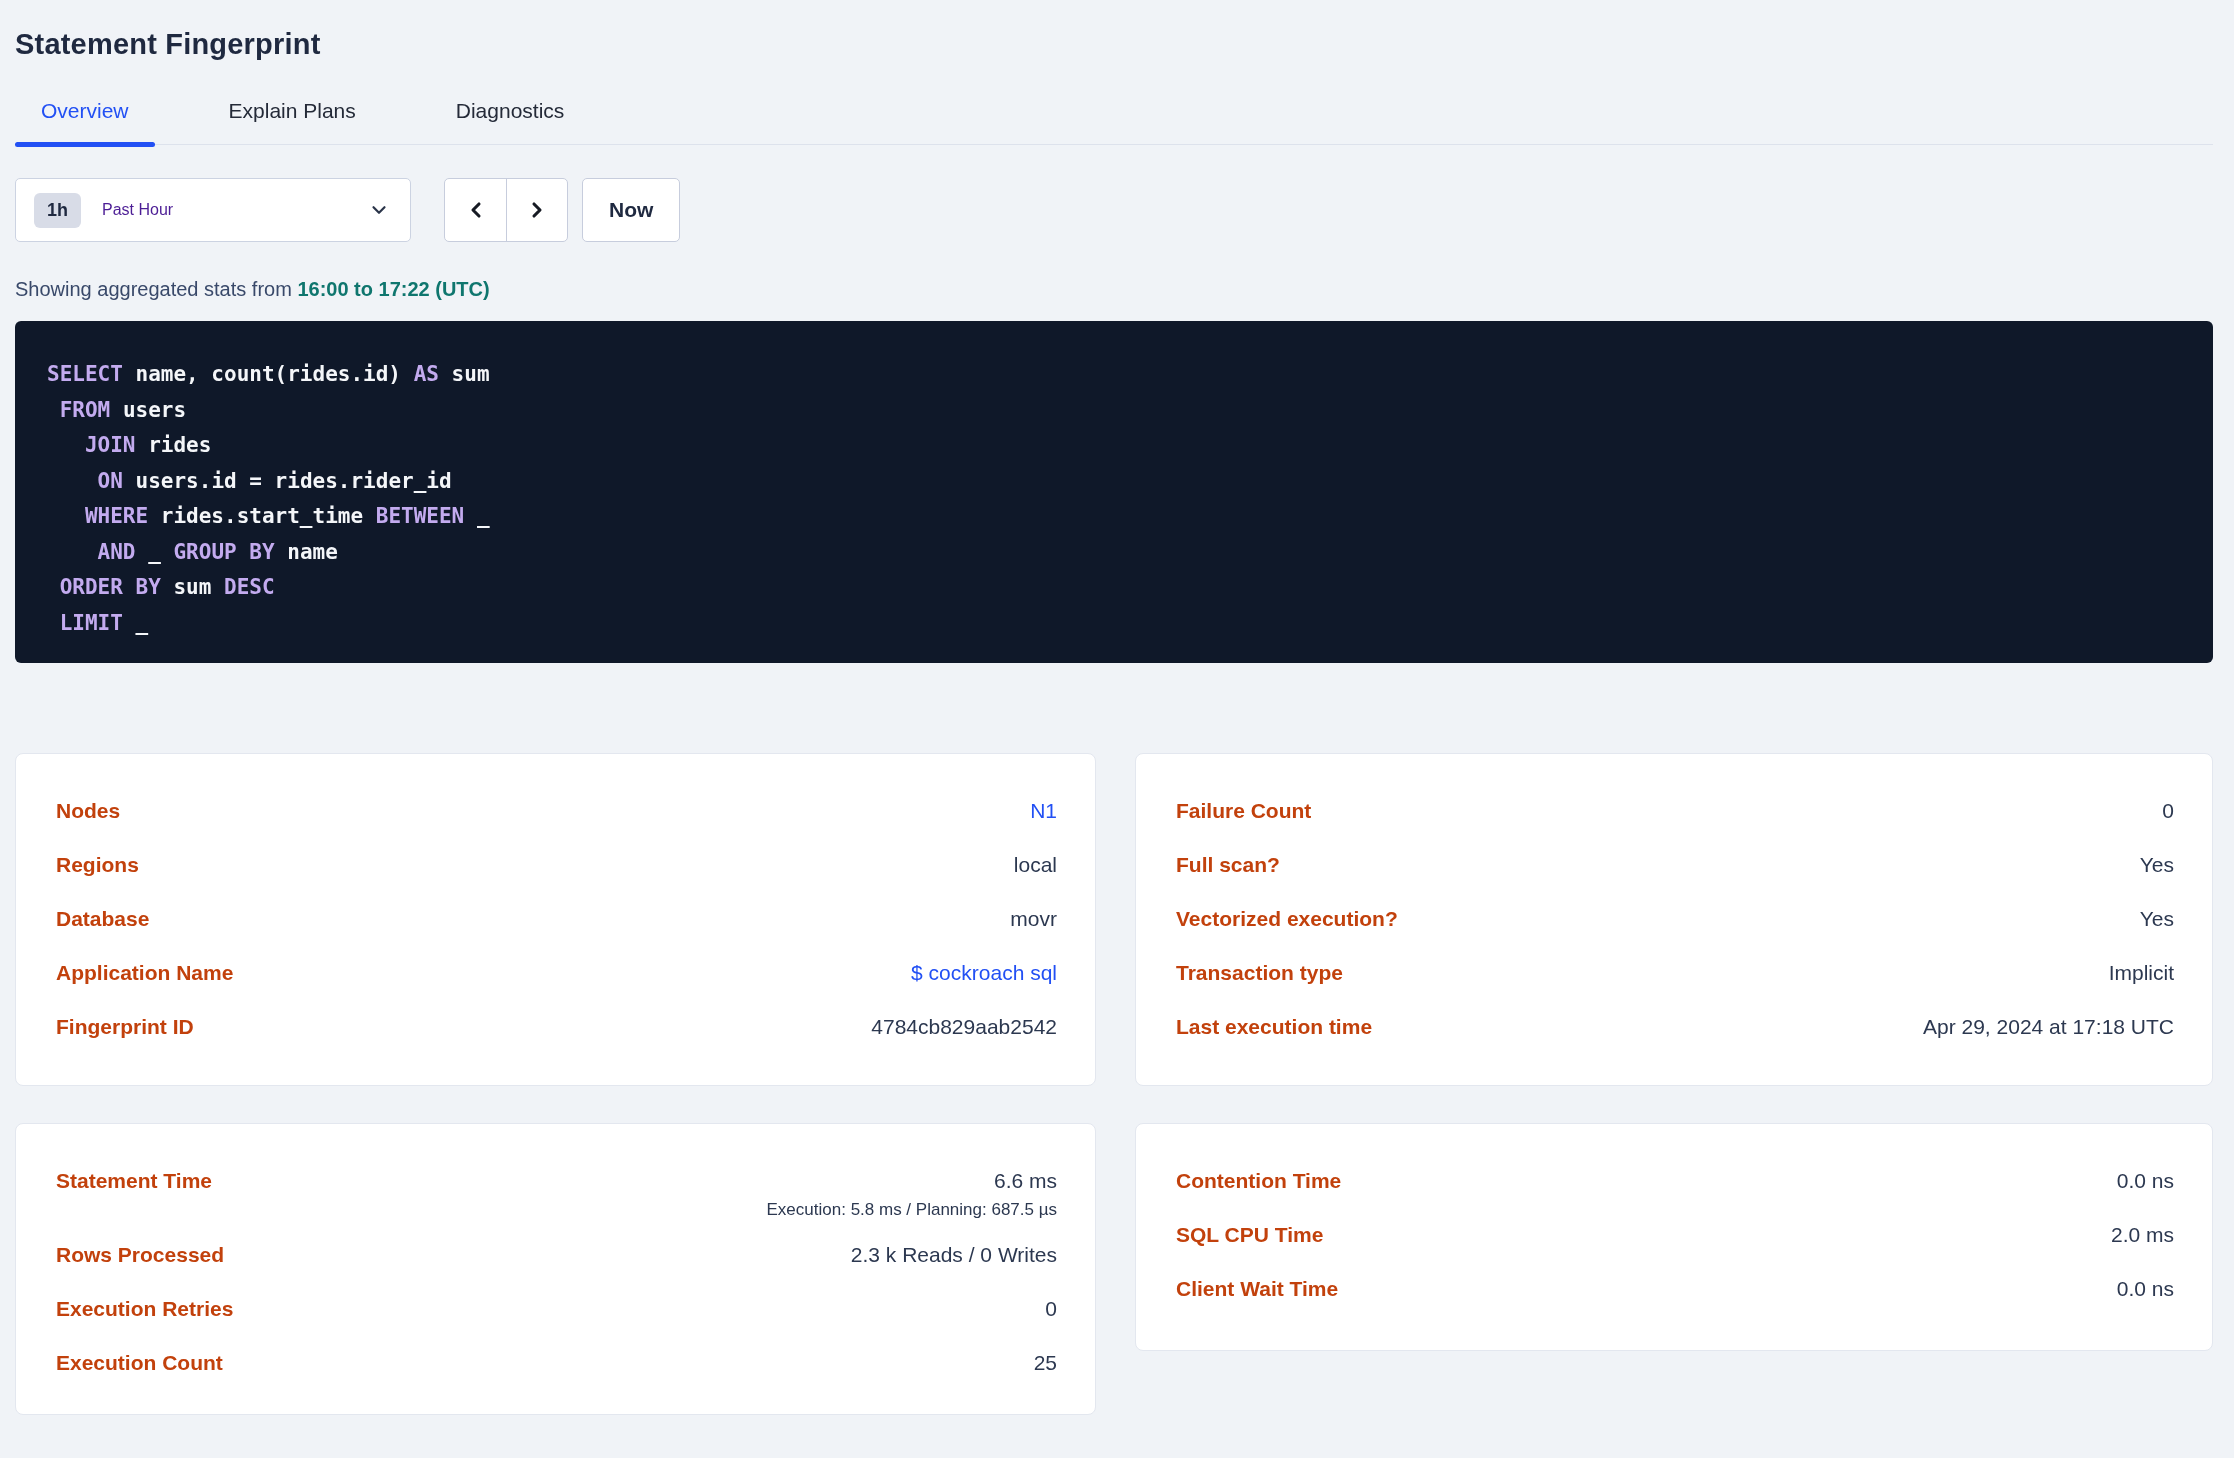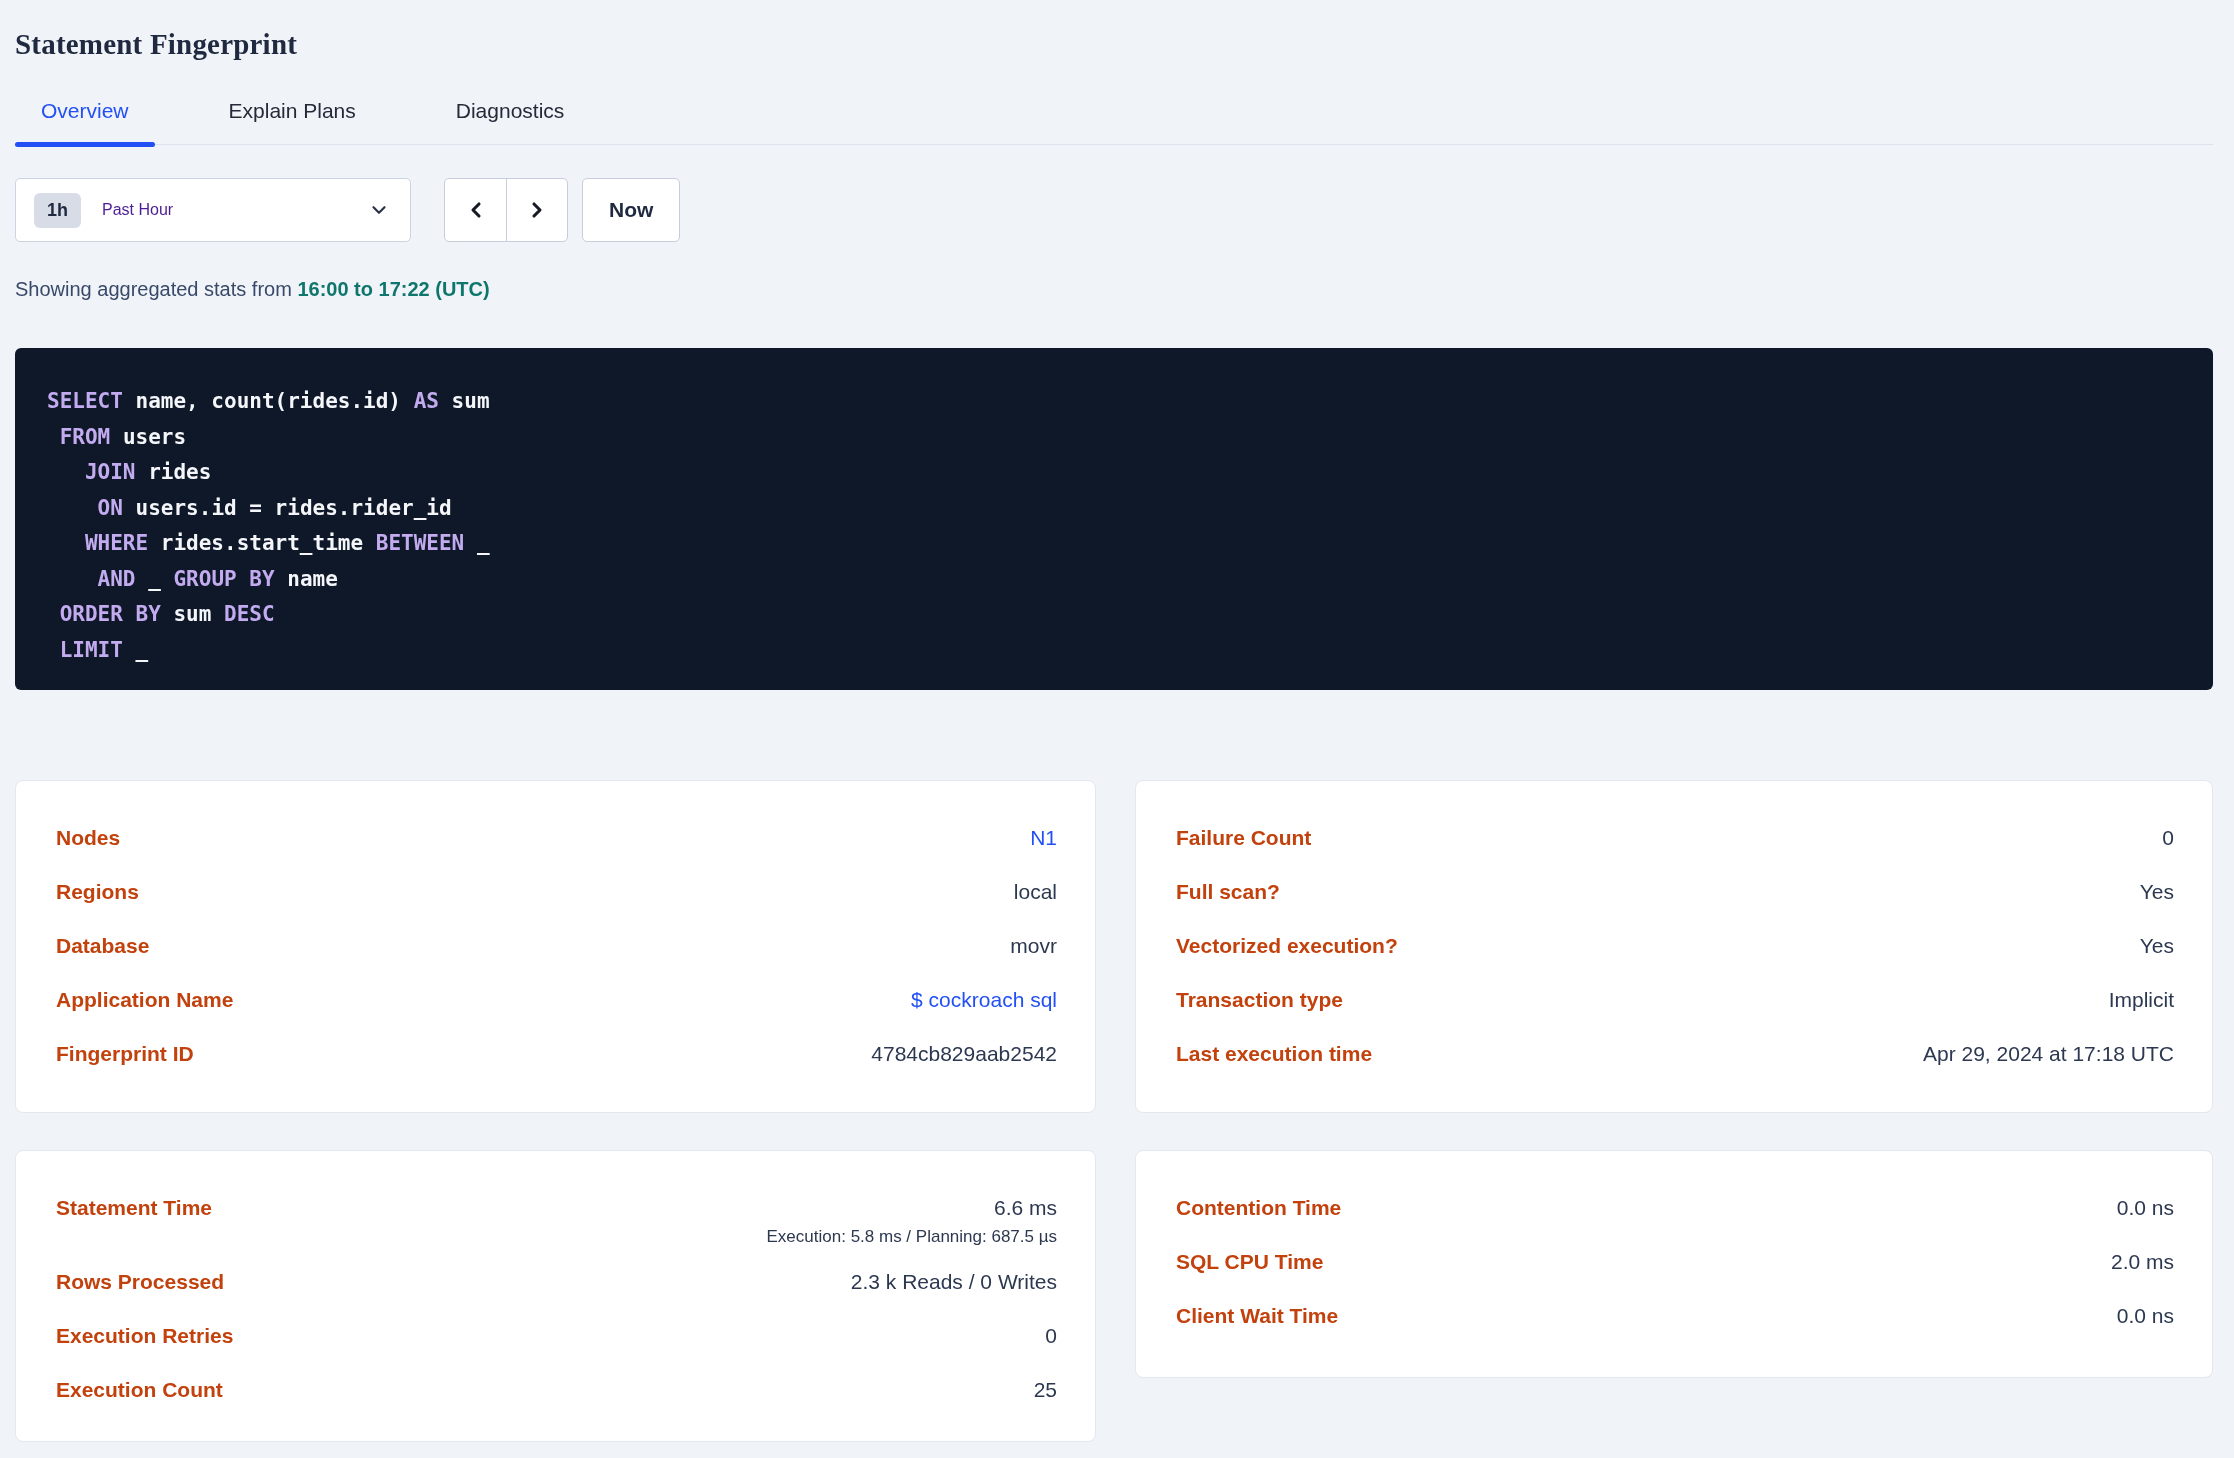--- a/index.html
+++ b/index.html
@@ -6,21 +6,21 @@
   body{
     width:2234px;height:1458px;
     background:#f0f3f7;
     font-family:"Liberation Sans", sans-serif;
     color:#1f2940;
     overflow:hidden;
   }
   .page{box-sizing:border-box;width:2234px;height:1458px;padding:28px 21px 0 15px;}
 
   
-  .page-title{font-size:29px;font-weight:700;color:#1f2940;margin:0 0 0 0;letter-spacing:.2px;font-family:Liberation Serif, serif;}
+  .page-title{font-size:29px;font-weight:700;color:#1f2940;margin:0 0 0 0;letter-spacing:.2px;}
 
   
   .tabs{display:flex;margin-top:38px;border-bottom:1px solid #dde2ec;}
   .tab{
     font-size:21px;color:#242a38;padding:0 26px 21px 26px;margin-right:48px;
     cursor:pointer;position:relative;user-select:none;
   }
   .tab.active{color:#2250f4;font-weight:500;}
   .tab.active::after{
     content:"";position:absolute;left:0;right:0;bottom:-3px;height:5px;
@@ -58,21 +58,21 @@
     background:#ffffff;border:1px solid #c7cddd;border-radius:5px;cursor:pointer;
     font-size:21px;font-weight:700;color:#1f2940;font-family:inherit;
   }
 
   
   .stats-line{margin:36px 0 0 0;font-size:20px;color:#39496a;}
   .stats-line b{font-weight:700;color:#0f766e;}
 
   
   .sql-box{
-    box-sizing:border-box;margin-top:47px;width:100%;height:342px;
+    box-sizing:border-box;margin-top:20px;width:100%;height:342px;
     background:#0f1829;border-radius:6px;padding:36px 30px 0 32px;
   }
   .sql-line{
     font-family:"DejaVu Sans Mono", monospace;font-weight:700;
     font-size:21px;line-height:35.5px;white-space:pre;color:#f4f6f9;
   }
   .sql-line .kw{color:#c3abef;}
 
   
   .cards-grid{

